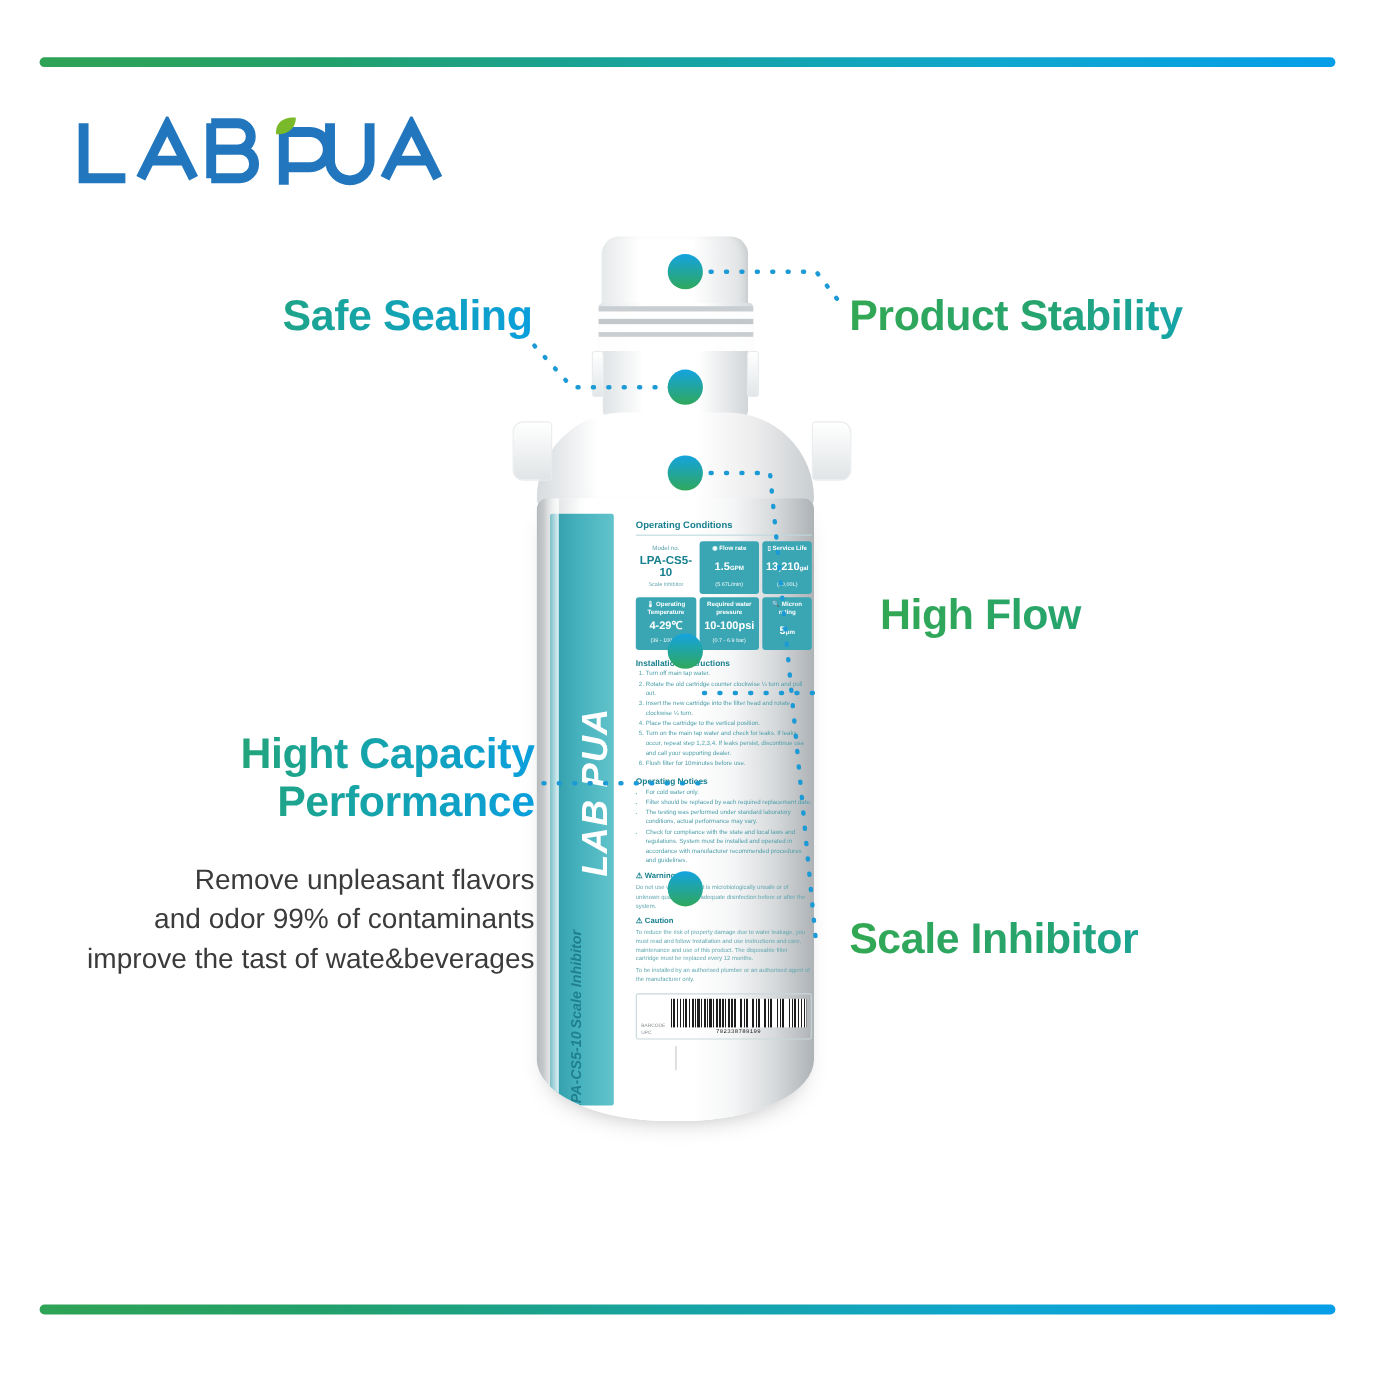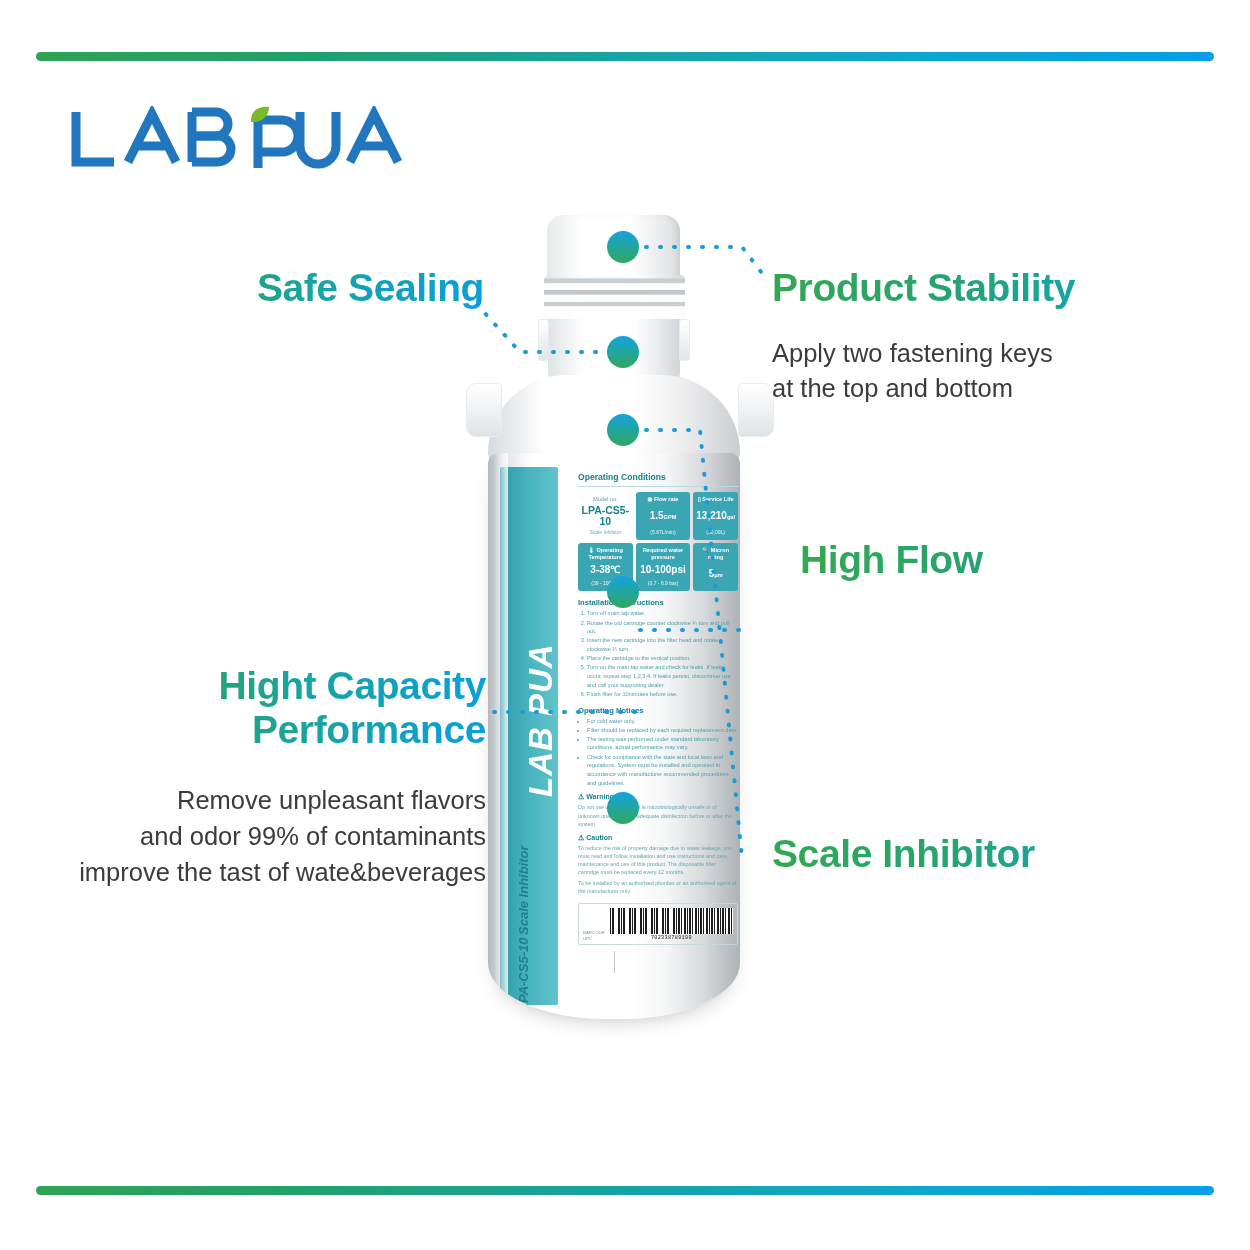--- a/index.html
+++ b/index.html
@@ -391,21 +391,21 @@
           <div class="spec-sub">(5.67L/min)</div>
         </div>
         <div class="spec-cell">
           <div class="spec-head">▯ <span>Service Life</span></div>
           <div class="spec-val"><span>13,210</span><span class="unit">gal</span></div>
           <div class="spec-sub">(50,00L)</div>
         </div>
 
         <div class="spec-cell">
           <div class="spec-head">🌡 <span>Operating Temperature</span></div>
-          <div class="spec-val">3-38℃</div>
+          <div class="spec-val">4-29℃</div>
           <div class="spec-sub">(39 - 100 °F)</div>
         </div>
         <div class="spec-cell">
           <div class="spec-head"><span>Required water pressure</span></div>
           <div class="spec-val">10-100psi</div>
           <div class="spec-sub">(0.7 - 6.9 bar)</div>
         </div>
         <div class="spec-cell">
           <div class="spec-head">🔍 <span>Micron rating</span></div>
           <div class="spec-val"><span>5</span><span class="unit">μm</span></div>
@@ -484,22 +484,20 @@
   <circle cx="623" cy="592" r="16" fill="url(#dotgrad)"></circle>
   <circle cx="623" cy="808" r="16" fill="url(#dotgrad)"></circle>
 </svg>
 
 <div class="feature f-safe-sealing">
   <h2>Safe Sealing</h2>
 </div>
 
 <div class="feature f-product-stability">
   <h2>Product Stability</h2>
-  <p>Apply two fastening keys
-at the top and bottom</p>
 </div>
 
 <div class="feature f-high-flow">
   <h2>High Flow</h2>
 </div>
 
 <div class="feature f-capacity">
   <h2>Hight Capacity
 Performance</h2>
   <p>Remove unpleasant flavors

